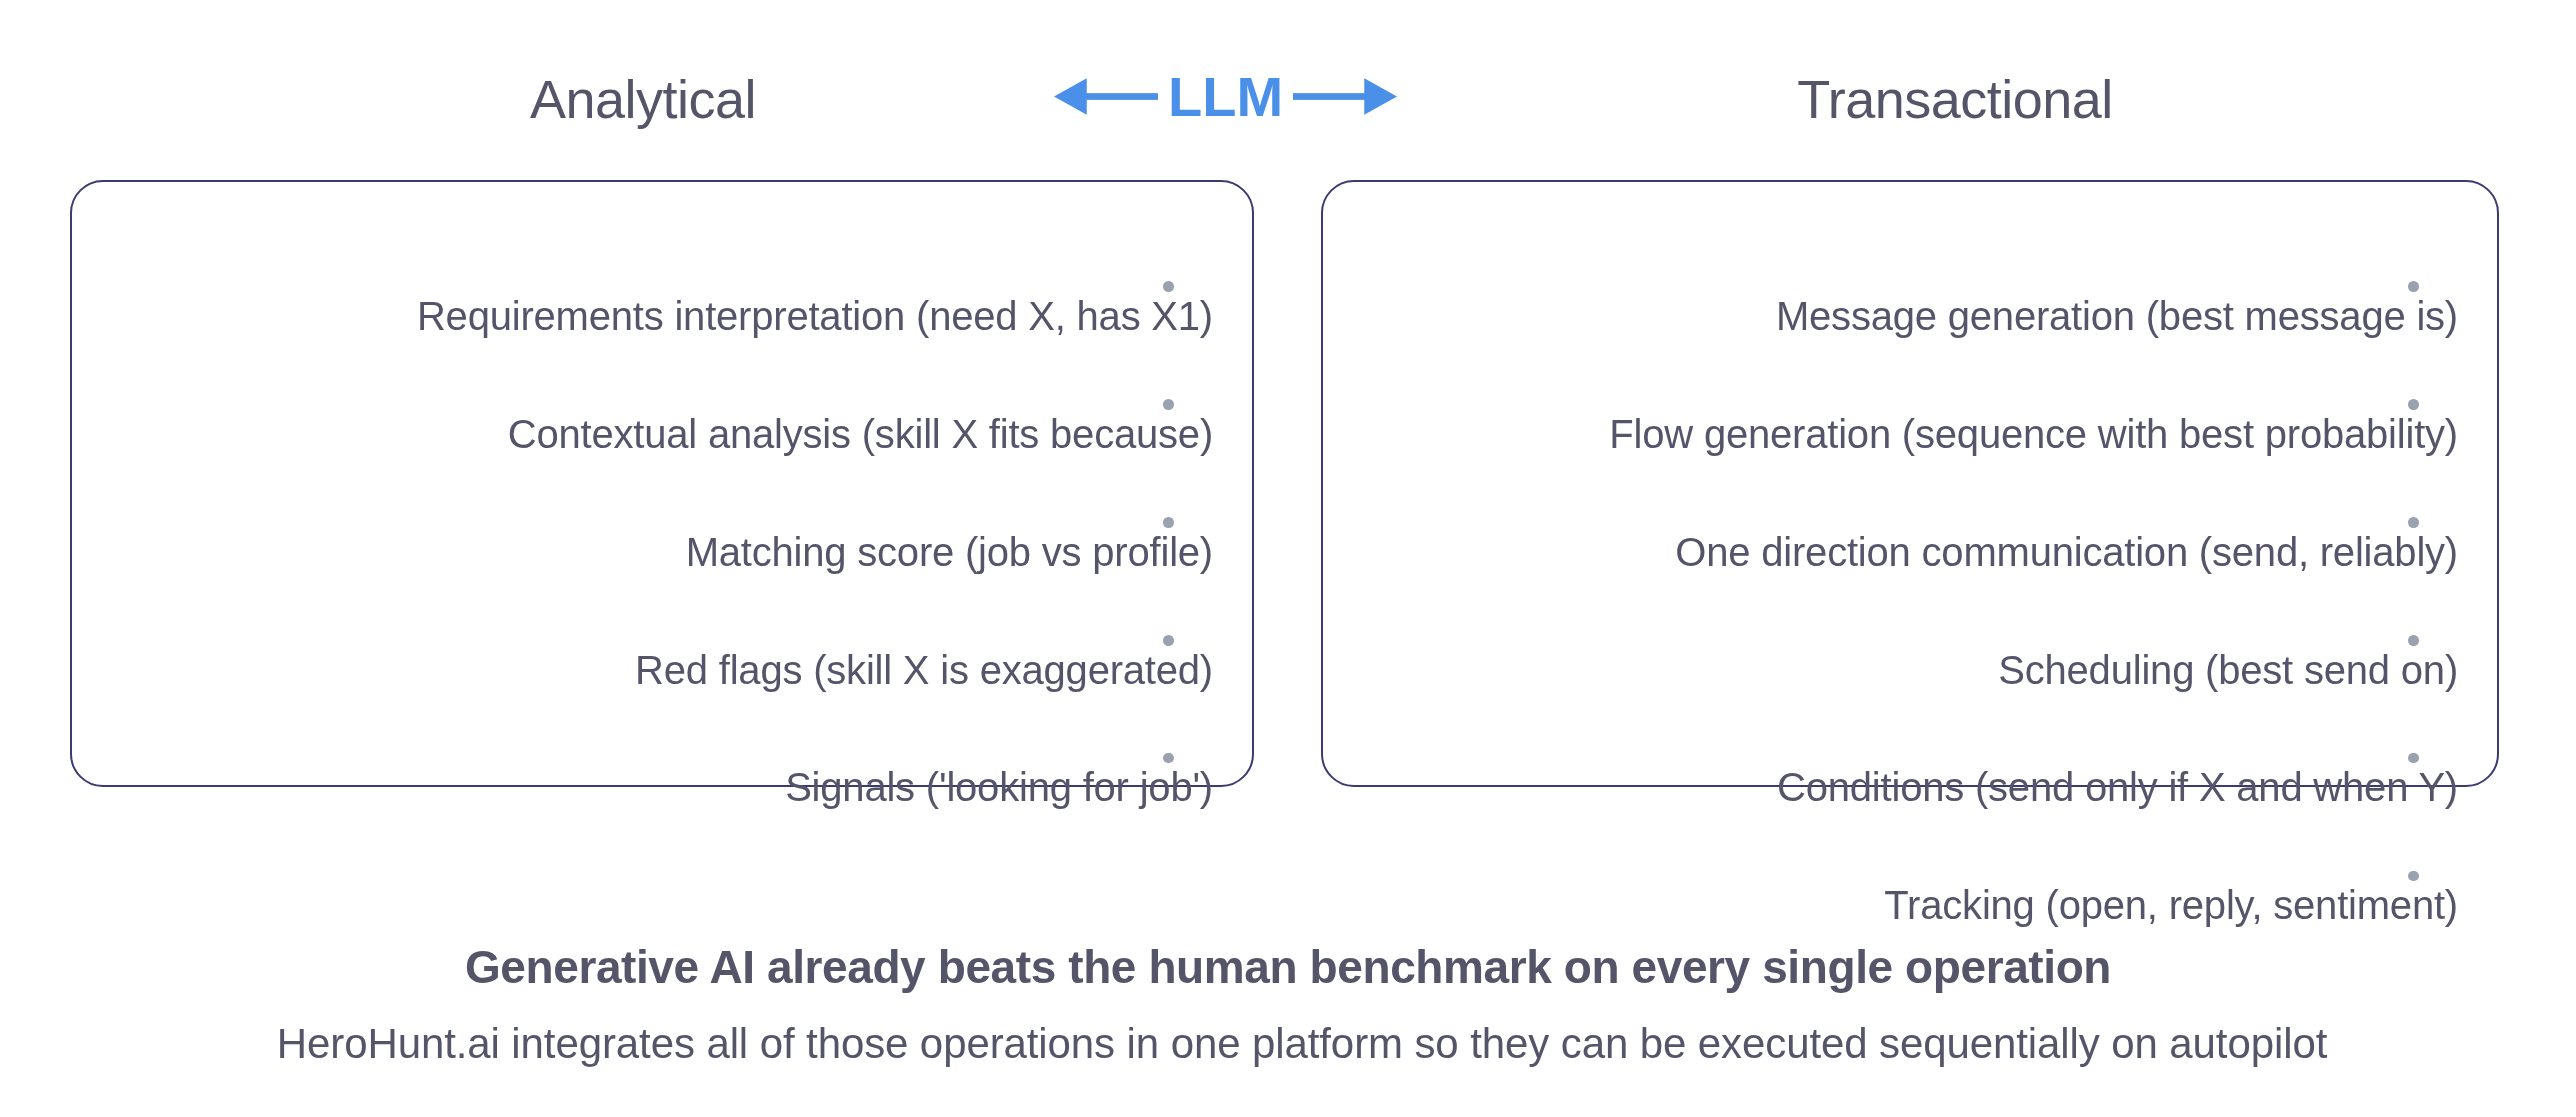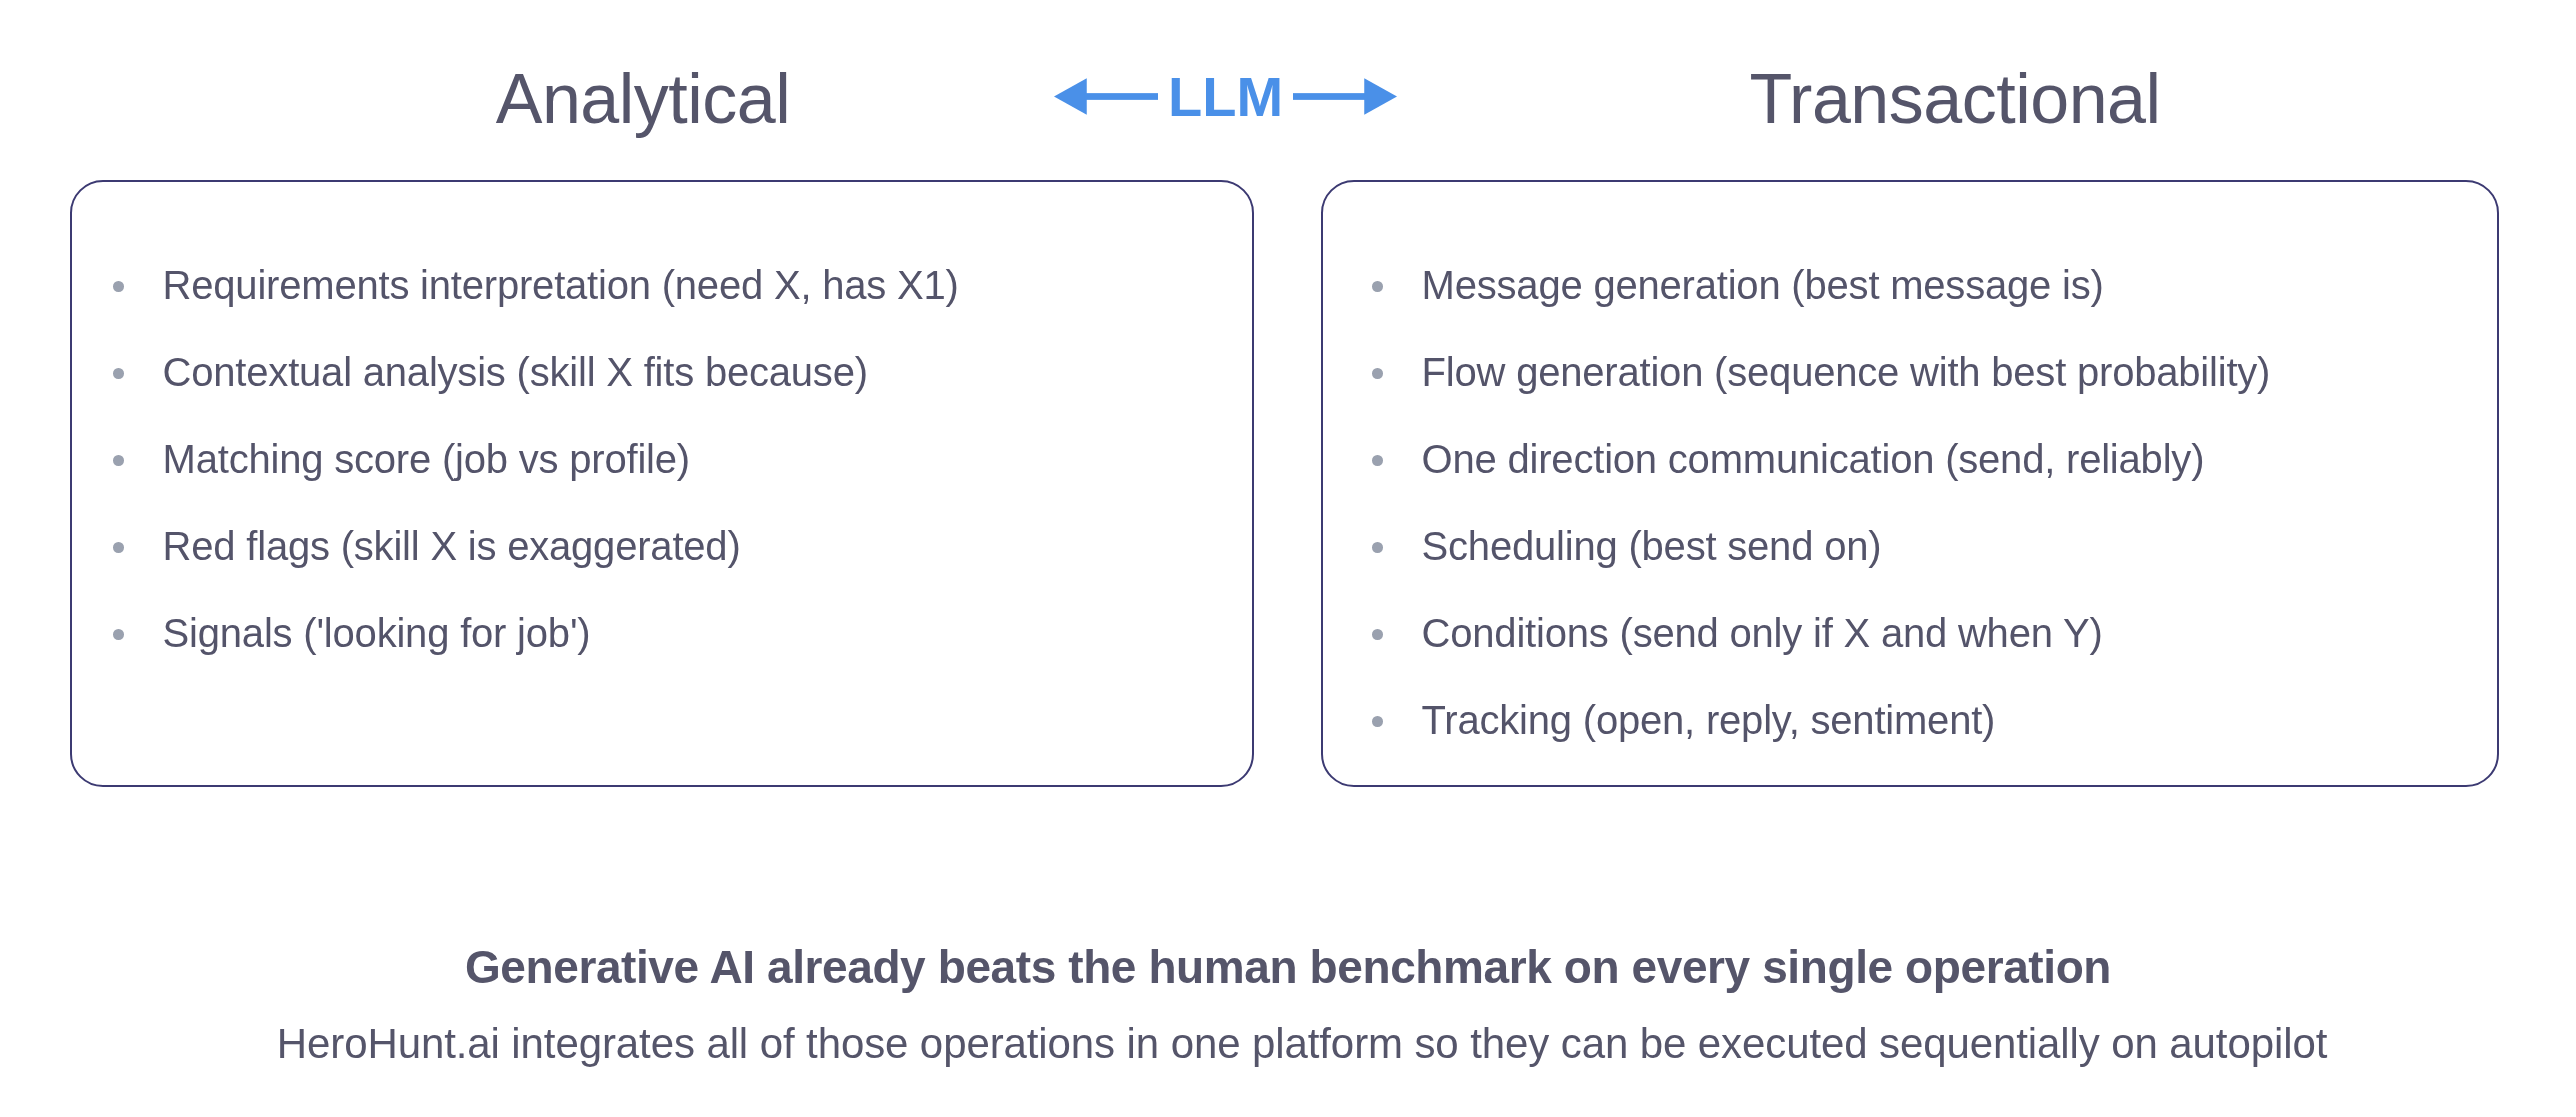--- a/index.html
+++ b/index.html
@@ -19,21 +19,21 @@
   .header-row {
     position: absolute;
     left: 0;
     top: 46px;
     width: 2576px;
     height: 106px;
   }
   .col-title {
     position: absolute;
     top: 0;
-    font-size: 70px;
+    font-size: 54px;
     font-weight: 400;
     color: #55556a;
     letter-spacing: -0.5px;
     line-height: 106px;
     white-space: nowrap;
   }
   .col-title.left  { left: 0;      width: 1286px; text-align: center; }
   .col-title.right { left: 1312px; width: 1286px; text-align: center; }
 
   
@@ -75,23 +75,24 @@
   .card.left  { left: 70px;   width: 1184px; }
   .card.right { left: 1321px; width: 1178px; padding-left: 8px; }
 
   .bullet-list {
     list-style: none;
     margin: 0;
     padding: 79px 39px 0 41px;
   }
   .bullet-item {
     display: flex;
-    align-items: flex-start;
+    align-items: flex-end;
     margin-bottom: 39px;
     min-height: 48px;
+    flex-direction: column;
   }
   .bullet-item:last-child { margin-bottom: 0; }
   .bullet-dot {
     flex: 0 0 auto;
     width: 10.6px;
     height: 10.6px;
     border-radius: 50%;
     background: #9aa1af;
     margin-top: 20.3px;
     margin-right: 39px;

